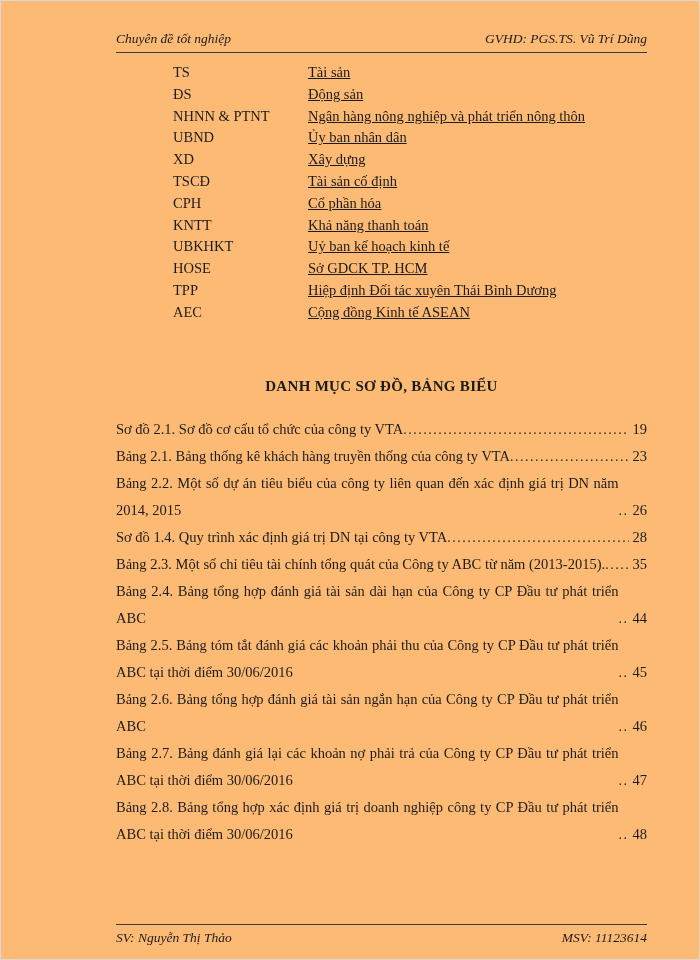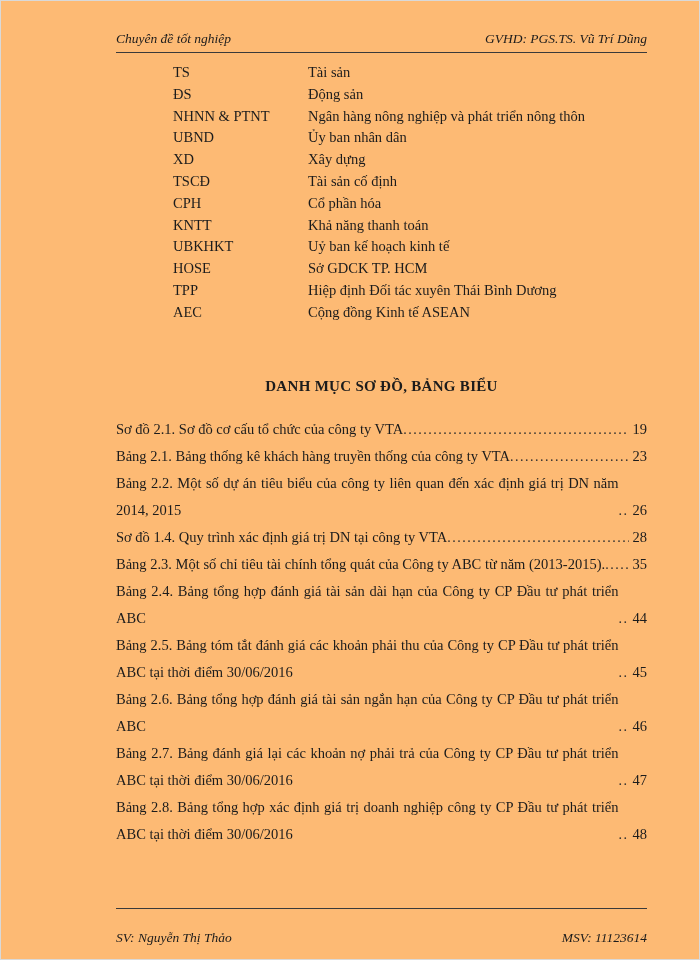--- a/index.html
+++ b/index.html
@@ -26,21 +26,21 @@
   }
   
   .abbr-list { margin-top: 9px; }
   .abbr-row {
     display: flex;
     margin-left: 57px;
     font-size: 14.5px;
     line-height: 21.8px;
   }
   .abbr-code { flex: 0 0 135px; }
-  .abbr-meaning { flex: 0 1 auto; max-width: 292px; }
+  .abbr-meaning { flex: 0 1 auto; max-width: 292px; text-decoration: underline; }
   
   .section-title {
     margin: 54px 0 21px;
     text-align: center;
     font-weight: bold;
     font-size: 15px;
     letter-spacing: 0.3px;
   }
   
   .toc { font-size: 14.5px; }
@@ -61,21 +61,21 @@
     content: "........................................................................................................................................................................................................";
     letter-spacing: 1.5px;
     font-size: 14px;
   }
   .toc-page { flex: 0 0 auto; padding-left: 4px; text-align: right; }
   
   .doc-footer {
     position: absolute;
     left: 115px; right: 52px; bottom: 13px;
     border-top: 1px solid #3a3a3a;
-    padding-top: 21px;
+    padding-top: 5px;
     display: flex; justify-content: space-between;
     font-style: italic; font-size: 13.5px;
   }
 </style>
 </head>
 <body>
 
 <div class="page">
 
   <div class="doc-header">

